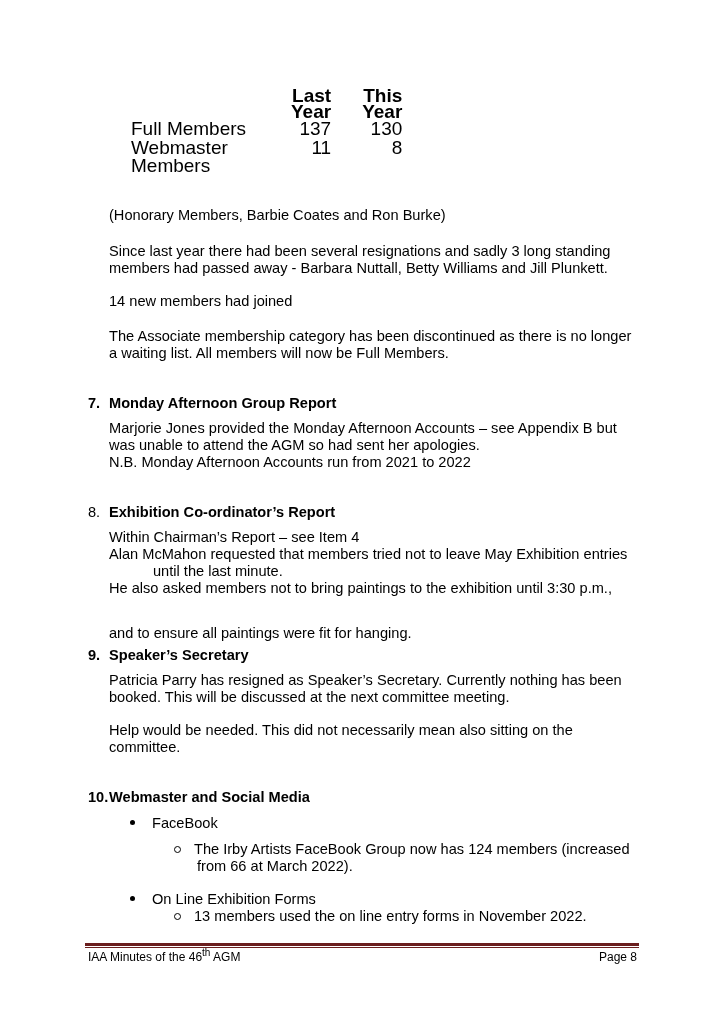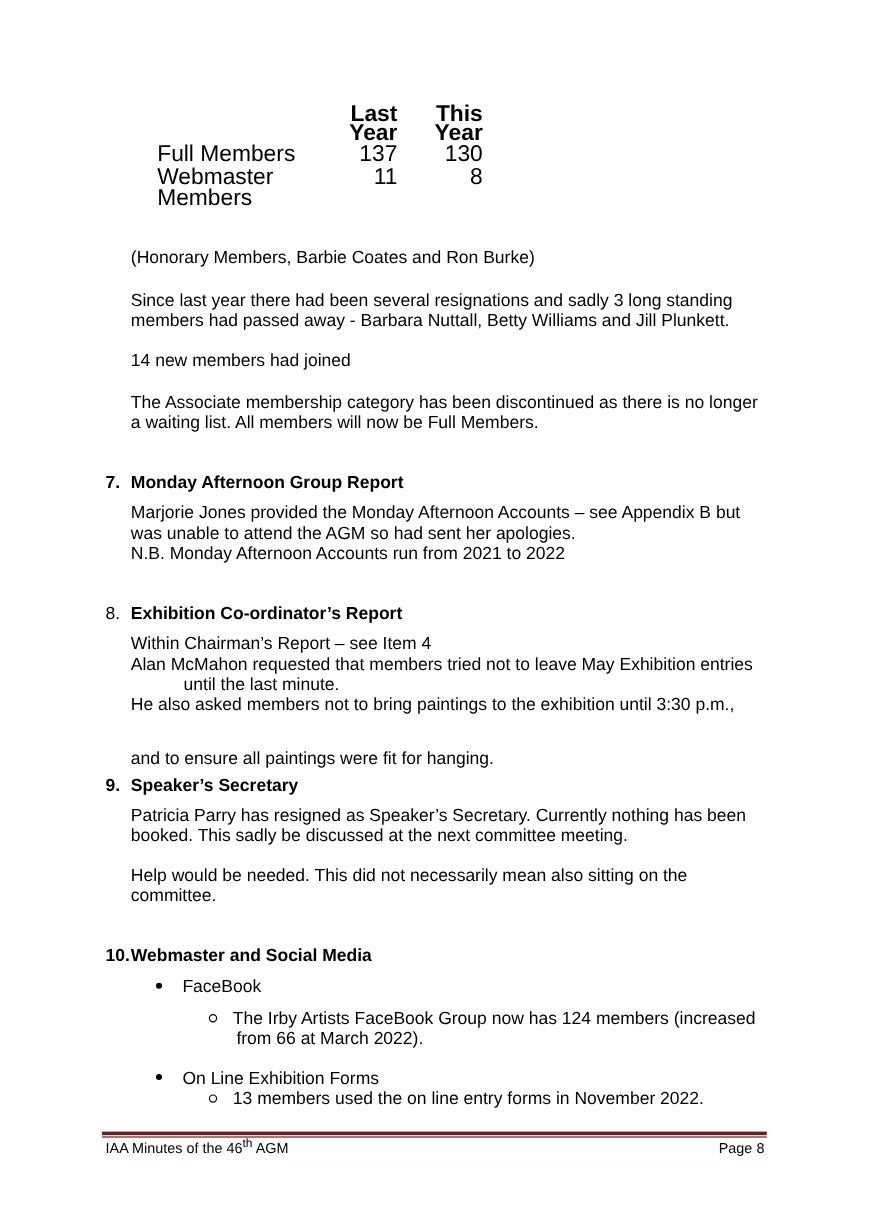--- a/index.html
+++ b/index.html
@@ -83,21 +83,21 @@
 <div class="para abs" style="top:529px;">Within Chairman’s Report – see Item 4</div>
 <div class="para abs" style="top:546px;">Alan McMahon requested that members tried not to leave May Exhibition entries</div>
 <div class="para abs" style="top:563px;margin-left:44px;">until the last minute.</div>
 <div class="para abs" style="top:580px;">He also asked members not to bring paintings to the exhibition until 3:30 p.m.,</div>
 <div class="para abs" style="top:597px;margin-top:28px;">and to ensure all paintings were fit for hanging.</div>
 
 <div class="heading abs" style="top:647px;">
   <span class="num">9.</span><span>Speaker’s Secretary</span>
 </div>
 <div class="para abs" style="top:672px;">Patricia Parry has resigned as Speaker’s Secretary.  Currently nothing has been</div>
-<div class="para abs" style="top:689px;">booked.  This sadly be discussed at the next committee meeting.</div>
+<div class="para abs" style="top:689px;">booked.  This will be discussed at the next committee meeting.</div>
 <div class="para abs" style="top:722px;">Help would be needed. This did not necessarily mean also sitting on the</div>
 <div class="para abs" style="top:739px;">committee.</div>
 
 <div class="heading abs" style="top:789px;">
   <span class="num">10.</span><span>Webmaster and Social Media</span>
 </div>
 
 <div class="bullet abs" style="top:815px;">
   <span class="dot"></span><span style="margin-left:14px;">FaceBook</span>
 </div>

